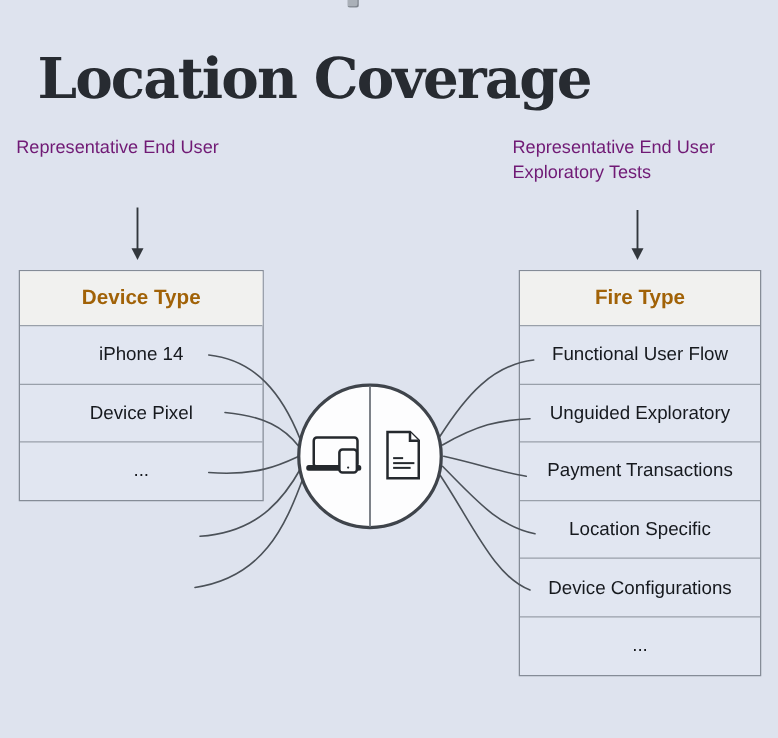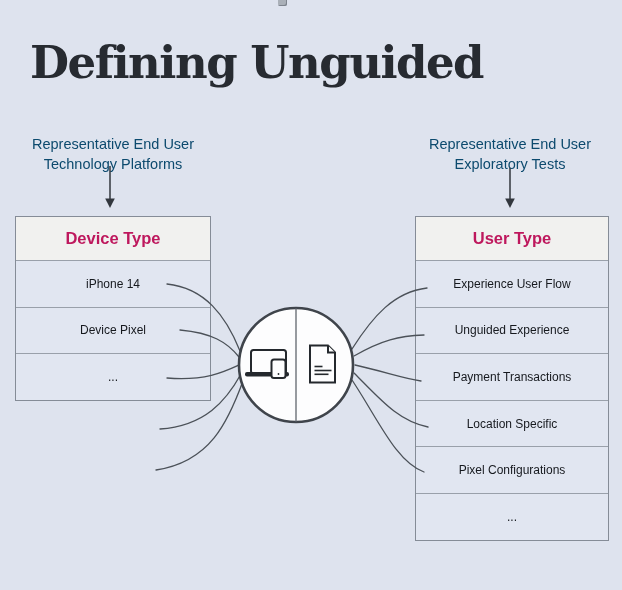--- a/index.html
+++ b/index.html
@@ -20,26 +20,25 @@
     top: 36px;
     margin: 0;
     font-family: "DejaVu Serif", serif;
     font-weight: 700;
     font-size: 45px;
     letter-spacing: -1.5px;
     color: #272b31;
   }
   .annotation {
     position: absolute;
-    top: 134px;
+    top: 108px;
     width: 200px;
-    text-align: center;
     font-size: 14.5px;
     line-height: 20px;
-    color: #0c4a6e;
+    color: #701a75;
   }
   .annotation.left-side { left: 13px; }
   .annotation.right-side { left: 410px; }
 
   .dtable {
     position: absolute;
     top: 216px;
     width: 194px;
     border: 1.5px solid #858c97;
     background: #e1e6f1;
@@ -49,29 +48,29 @@
   .dtable.left-side { left: 15px; }
   .dtable.right-side { left: 415px; width: 192px; }
   .t-header {
     height: 43px;
     display: flex;
     align-items: center;
     justify-content: center;
     background: #f1f1ef;
     font-weight: 700;
     font-size: 16.5px;
-    color: #be185d;
+    color: #a16207;
     border-bottom: 1px solid #99a0aa;
   }
   .t-row {
     height: 45.6px;
     display: flex;
     align-items: center;
     justify-content: center;
-    font-size: 12px;
+    font-size: 15px;
     color: #16191e;
     border-bottom: 1px solid #99a0aa;
   }
   .t-row:last-child { border-bottom: none; }
 
   .overlay-svg {
     position: absolute;
     left: 0;
     top: 0;
     z-index: 3;
@@ -85,48 +84,47 @@
     height: 6px;
     background: #aab0b8;
     border-radius: 0 0 2px 2px;
     box-shadow: inset -1px -1px 0 #7d838c;
     z-index: 4;
   }
 </style>
 </head>
 <body>
 
-<h1 class="title">Defining Unguided</h1>
+<h1 class="title">Location Coverage</h1>
 
 <div class="cursor-artifact"></div>
 
 <div class="annotation left-side">
   <div>Representative End User</div>
-  <div>Technology Platforms</div>
 </div>
 
 <div class="annotation right-side">
   <div>Representative End User</div>
   <div>Exploratory Tests</div>
 </div>
 
 <div class="dtable left-side">
   <div class="t-header">Device Type</div>
   <div class="t-row">iPhone 14</div>
   <div class="t-row">Device Pixel</div>
   <div class="t-row">...</div>
 </div>
 
 <div class="dtable right-side">
-  <div class="t-header">User Type</div>
-  <div class="t-row">Experience User Flow</div>
-  <div class="t-row">Unguided Experience</div>
+  <div class="t-header">Fire Type</div>
+  <div class="t-row">Functional User Flow</div>
+  <div class="t-row">Unguided Exploratory</div>
   <div class="t-row">Payment Transactions</div>
   <div class="t-row">Location Specific</div>
-  <div class="t-row">Pixel Configurations</div>
+  <div class="t-row">Device Configurations</div>
   <div class="t-row">...</div>
 </div>
 
 <svg class="overlay-svg" width="622" height="590" viewBox="0 0 622 590">
 
   <g stroke="#32373d" stroke-width="1.5" fill="#32373d">
     <line x1="110" y1="166" x2="110" y2="200" fill="none"></line>
     <polygon points="110,208 105.2,198.5 114.8,198.5" stroke="none"></polygon>
   </g>
   <g stroke="#32373d" stroke-width="1.5" fill="#32373d">

